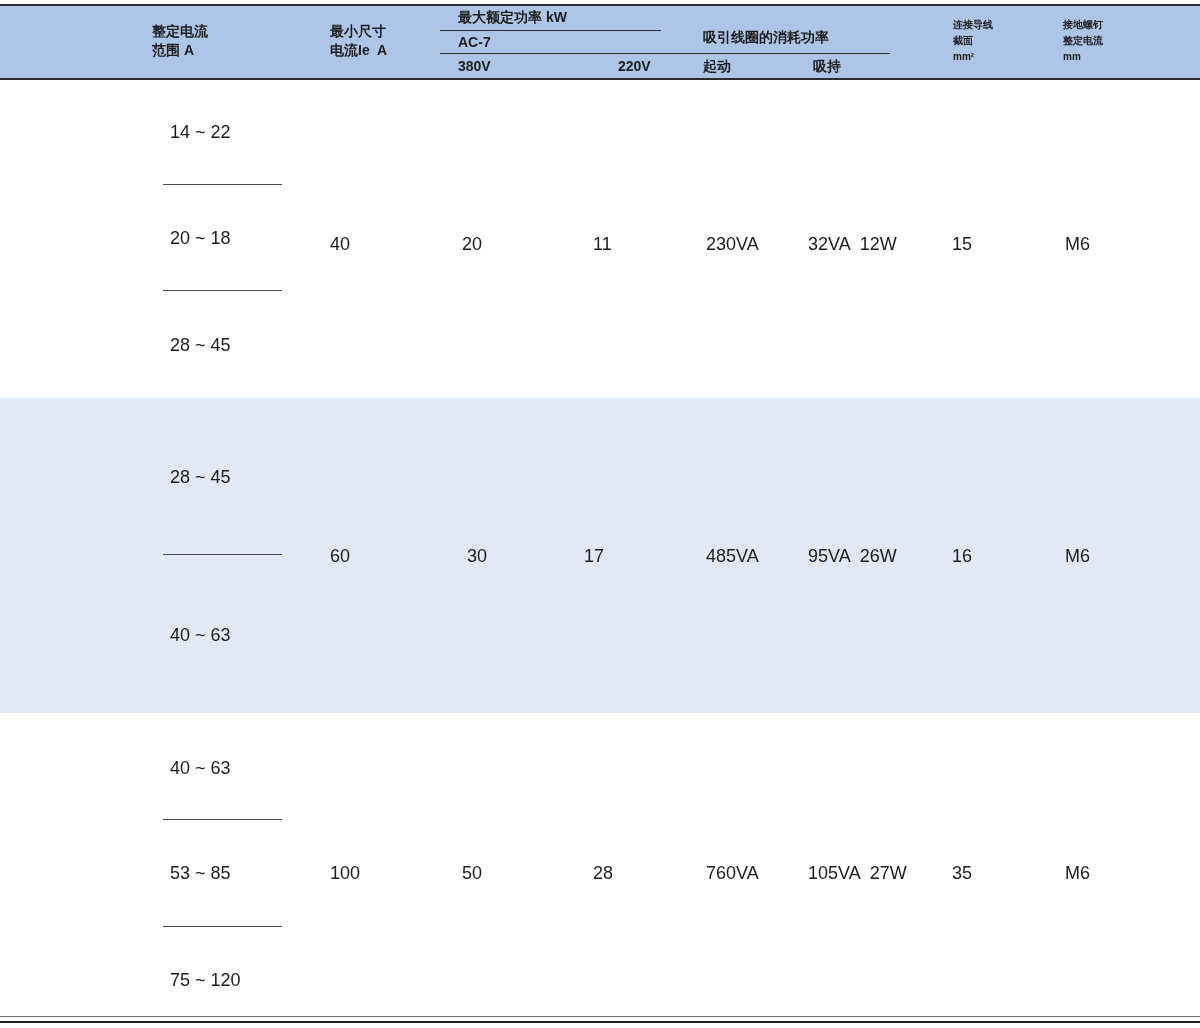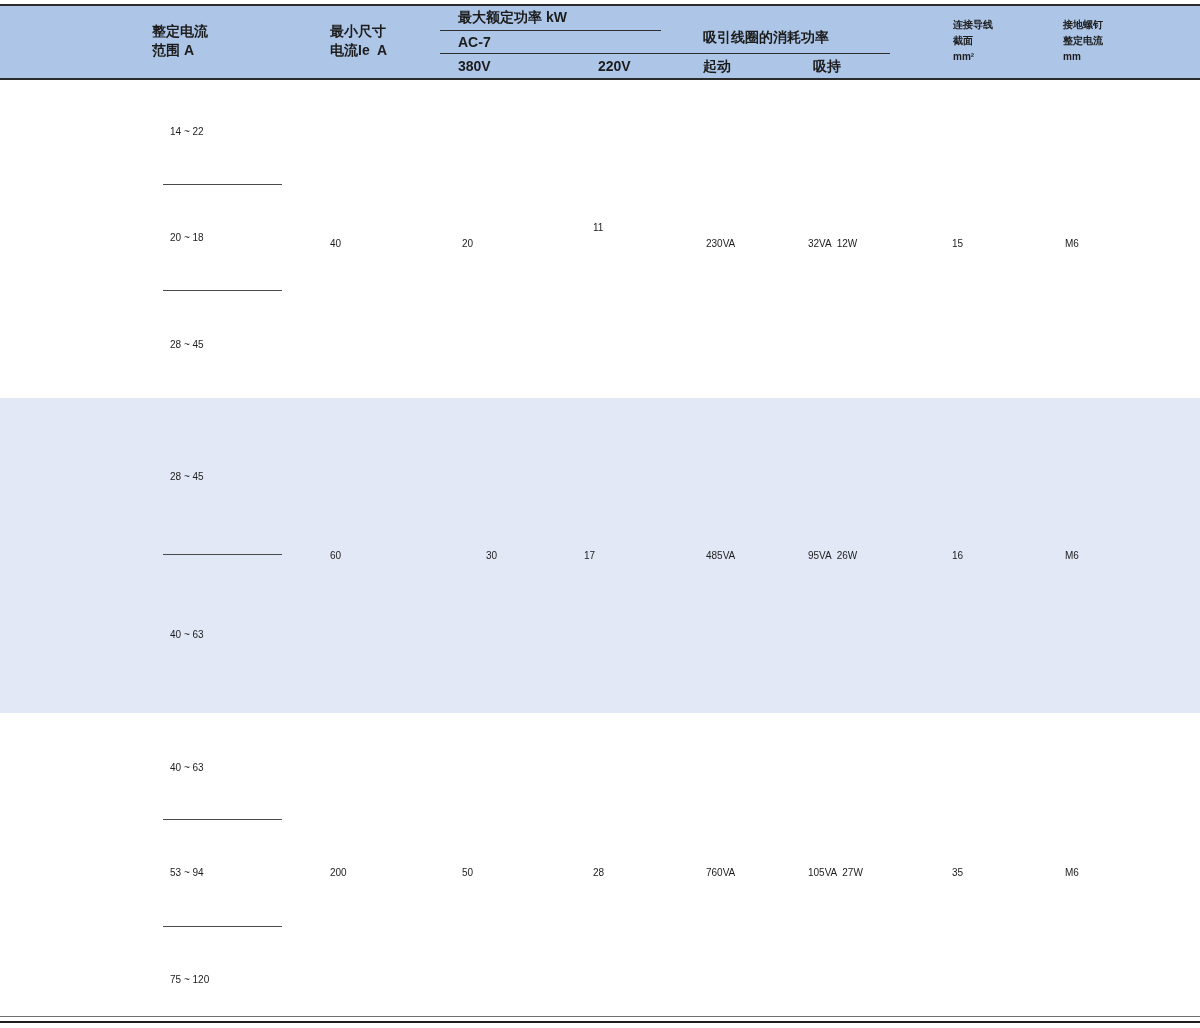--- a/index.html
+++ b/index.html
@@ -22,21 +22,21 @@
     border-top:2px solid var(--rule-dark);
     border-bottom:2px solid var(--rule-dark);
   }
   .h-cell{position:absolute;font-weight:bold;font-size:14px;line-height:19px;white-space:pre;}
   .h-cell.small{font-size:10px;line-height:16px;}
   .h-line{position:absolute;height:0;border-top:1.5px solid #2f2f2f;}
   
   .group{position:absolute;left:0;right:0;}
   .group.highlight{background:var(--band-bg);}
   .cell{
-    position:absolute;height:20px;line-height:20px;font-size:10px;
+    position:absolute;height:20px;line-height:20px;font-size:18px;
     white-space:pre;color:var(--text);
   }
   .cell.range{left:170px;}
   .divider{
     position:absolute;left:163px;width:119px;height:0;
     border-top:1.5px solid var(--divider);
   }
   
   .bottom-rule{
     position:absolute;left:0;right:0;top:1016px;height:4px;
@@ -55,69 +55,69 @@
 
     <div class="h-cell" style="left:330px;top:16px"><span>最小尺寸</span><br><span>电流Ie  A</span></div>
 
     <div class="h-cell" style="left:458px;top:2px">最大额定功率 kW</div>
     <div class="h-line" style="left:440px;width:221px;top:24px"></div>
 
     <div class="h-cell" style="left:458px;top:27px">AC-7</div>
     <div class="h-line" style="left:440px;width:450px;top:47px"></div>
 
     <div class="h-cell" style="left:458px;top:51px">380V</div>
-    <div class="h-cell" style="left:598px;top:51px">220V</div>
+    <div class="h-cell" style="left:618px;top:51px">220V</div>
 
     <div class="h-cell" style="left:703px;top:22px">吸引线圈的消耗功率</div>
     <div class="h-cell" style="left:703px;top:51px">起动</div>
     <div class="h-cell" style="left:813px;top:51px">吸持</div>
 
     <div class="h-cell small" style="left:953px;top:11px"><span>连接导线</span><br><span>截面</span><br><span>mm²</span></div>
 
     <div class="h-cell small" style="left:1063px;top:11px"><span>接地螺钉</span><br><span>整定电流</span><br><span>mm</span></div>
   </div>
 
   <section class="group" style="top:80px;height:318px">
     <div class="cell range" style="top:42px">14 ~ 22</div>
     <div class="divider" style="top:104px"></div>
     <div class="cell range" style="top:148px">20 ~ 18</div>
     <div class="divider" style="top:210px"></div>
     <div class="cell range" style="top:255px">28 ~ 45</div>
 
     <div class="cell" style="left:330px;top:154px">40</div>
     <div class="cell" style="left:462px;top:154px">20</div>
-    <div class="cell" style="left:593px;top:138px">11</div>
+    <div class="cell" style="left:593px;top:154px">11</div>
     <div class="cell" style="left:706px;top:154px">230VA</div>
     <div class="cell" style="left:808px;top:154px">32VA  12W</div>
     <div class="cell" style="left:952px;top:154px">15</div>
     <div class="cell" style="left:1065px;top:154px">M6</div>
   </section>
 
   <section class="group highlight" style="top:398px;height:315px">
     <div class="cell range" style="top:69px">28 ~ 45</div>
     <div class="divider" style="top:156px"></div>
     <div class="cell range" style="top:227px">40 ~ 63</div>
 
     <div class="cell" style="left:330px;top:148px">60</div>
-    <div class="cell" style="left:486px;top:148px">30</div>
+    <div class="cell" style="left:467px;top:148px">30</div>
     <div class="cell" style="left:584px;top:148px">17</div>
     <div class="cell" style="left:706px;top:148px">485VA</div>
     <div class="cell" style="left:808px;top:148px">95VA  26W</div>
     <div class="cell" style="left:952px;top:148px">16</div>
     <div class="cell" style="left:1065px;top:148px">M6</div>
   </section>
 
   <section class="group" style="top:713px;height:300px">
     <div class="cell range" style="top:45px">40 ~ 63</div>
     <div class="divider" style="top:106px"></div>
-    <div class="cell range" style="top:150px">53 ~ 94</div>
+    <div class="cell range" style="top:150px">53 ~ 85</div>
     <div class="divider" style="top:213px"></div>
     <div class="cell range" style="top:257px">75 ~ 120</div>
 
-    <div class="cell" style="left:330px;top:150px">200</div>
+    <div class="cell" style="left:330px;top:150px">100</div>
     <div class="cell" style="left:462px;top:150px">50</div>
     <div class="cell" style="left:593px;top:150px">28</div>
     <div class="cell" style="left:706px;top:150px">760VA</div>
     <div class="cell" style="left:808px;top:150px">105VA  27W</div>
     <div class="cell" style="left:952px;top:150px">35</div>
     <div class="cell" style="left:1065px;top:150px">M6</div>
   </section>
 
   <div class="bottom-rule"></div>
 </div>

